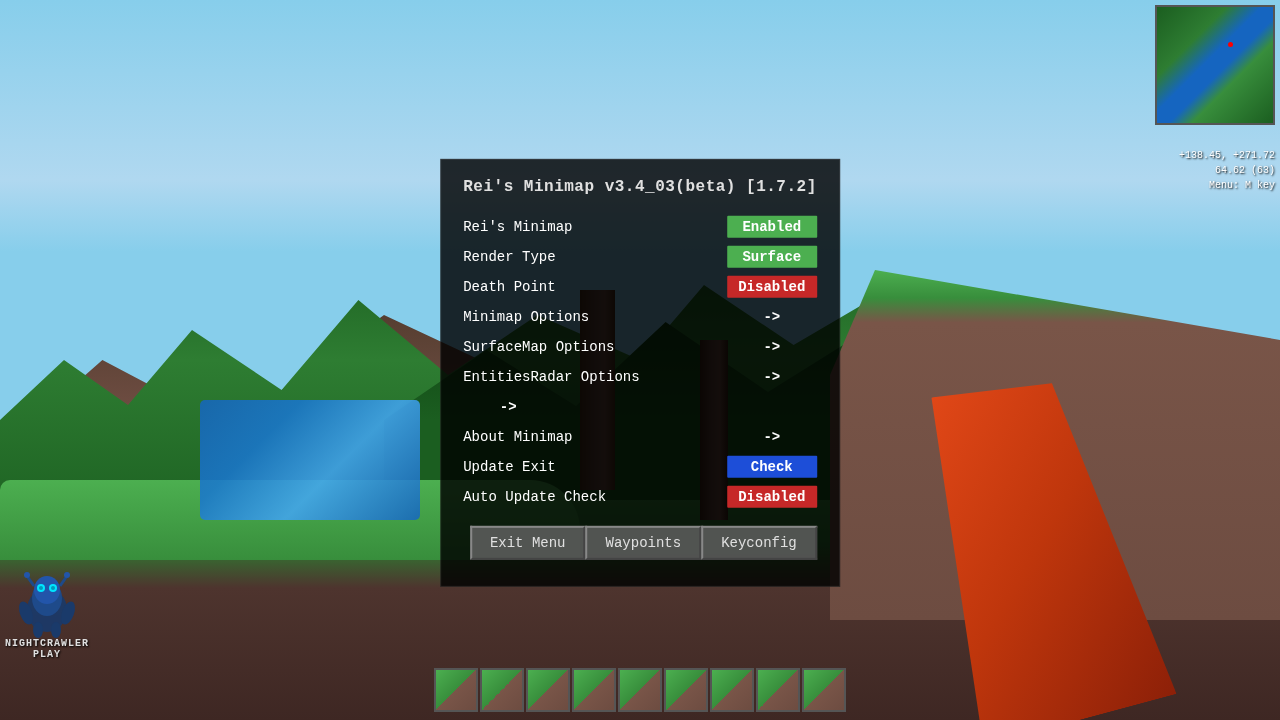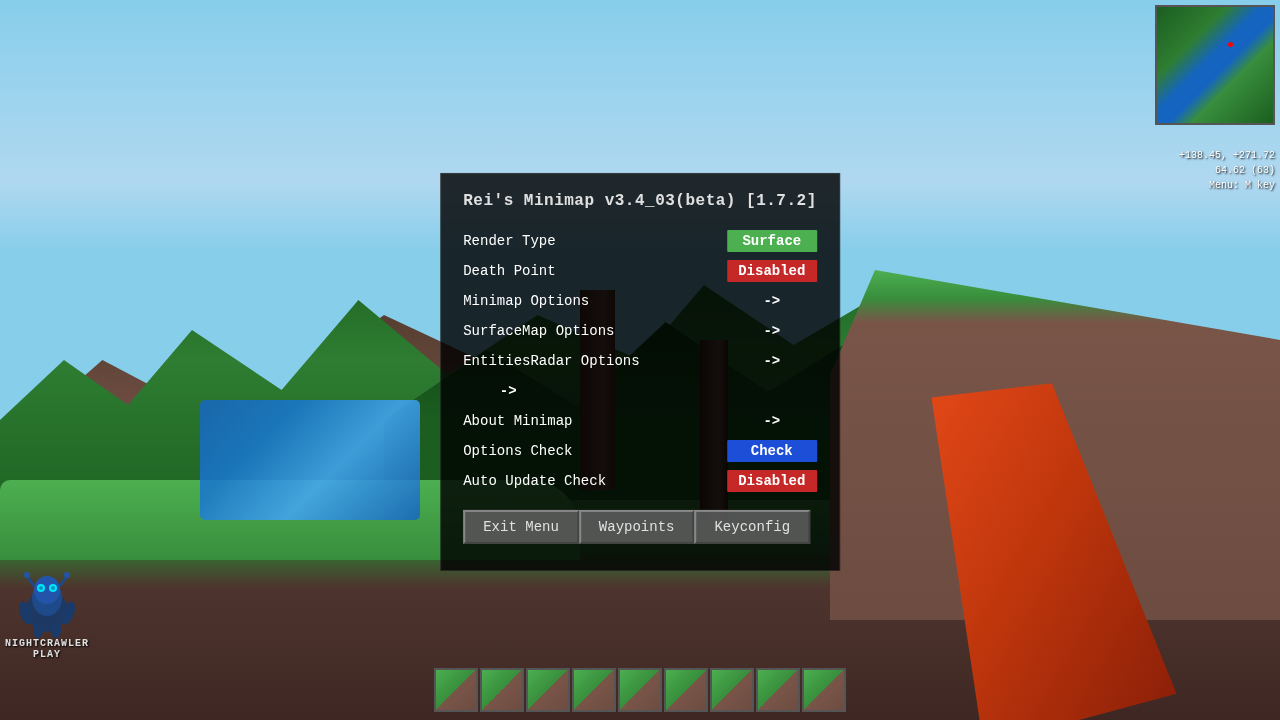--- a/index.html
+++ b/index.html
@@ -214,21 +214,21 @@
 
     .value-check {
       background: #1d4ed8;
       color: #fff;
     }
 
     .menu-buttons {
       display: flex;
       gap: 0;
       margin-top: 14px;
-      justify-content: flex-start;
+      justify-content: flex-end;
       border-radius: 14px;
     }
 
     .menu-btn {
       padding: 7px 18px;
       background: rgba(100, 100, 100, 0.8);
       color: #e0e0e0;
       font-family: 'Courier New', monospace;
       font-size: 14px;
       border: 2px solid #888;
@@ -346,20 +346,24 @@
   <span>+138.45, +271.72</span><br>
   <span>64.62 (63)</span><br>
   <span>Menu: M key</span>
 </div>
 
 <div class="menu-overlay">
   <div class="menu-title">Rei's Minimap v3.4_03(beta) [1.7.2]</div>
 
   <div class="menu-items">
 
+    <div class="menu-row">
+      <span class="menu-label">Rei's Minimap</span>
+      <span class="menu-value value-enabled">Enabled</span>
+    </div>
 
     <div class="menu-row">
       <span class="menu-label">Render Type</span>
       <span class="menu-value value-surface">Surface</span>
     </div>
 
     <div class="menu-row">
       <span class="menu-label">Death Point</span>
       <span class="menu-value value-disabled">Disabled</span>
     </div>
@@ -382,21 +386,21 @@
     <div class="menu-row">
       <span class="menu-value value-arrow">-&gt;</span>
     </div>
 
     <div class="menu-row">
       <span class="menu-label">About Minimap</span>
       <span class="menu-value value-arrow">-&gt;</span>
     </div>
 
     <div class="menu-row">
-      <span class="menu-label">Options Check</span>
+      <span class="menu-label">Update Exit</span>
       <span class="menu-value value-check">Check</span>
     </div>
 
     <div class="menu-row">
       <span class="menu-label">Auto Update Check</span>
       <span class="menu-value value-disabled">Disabled</span>
     </div>
 
   </div>
 

